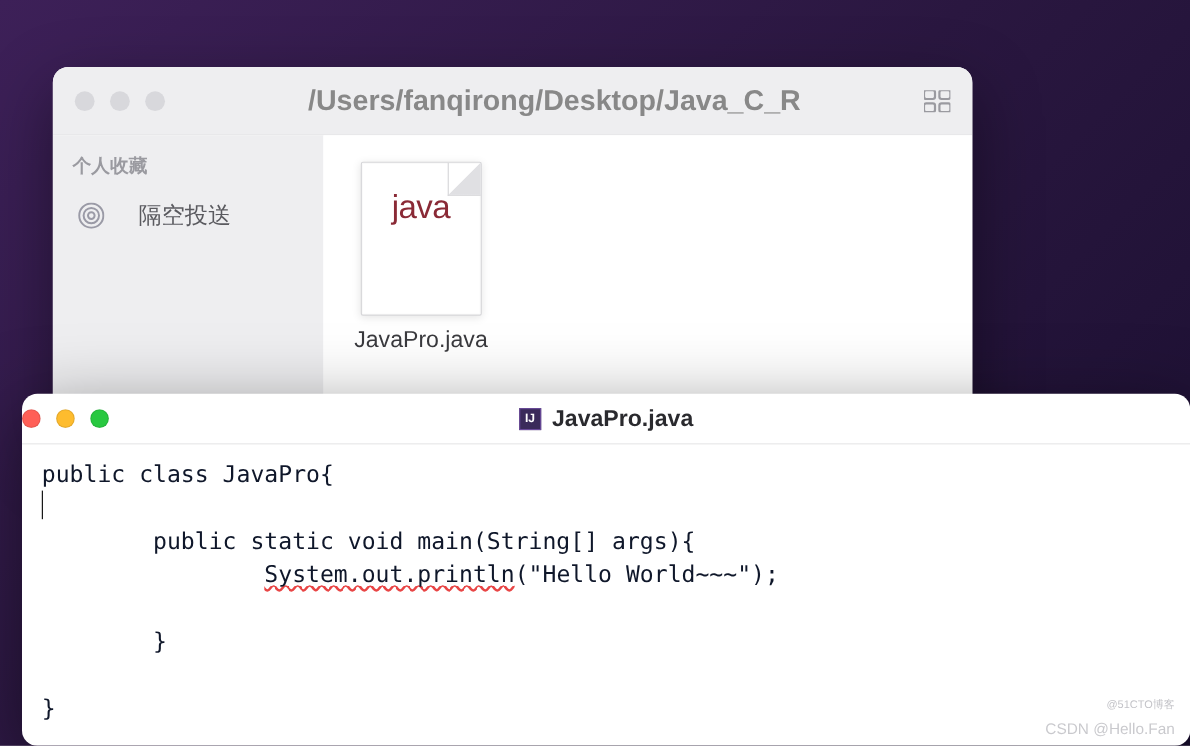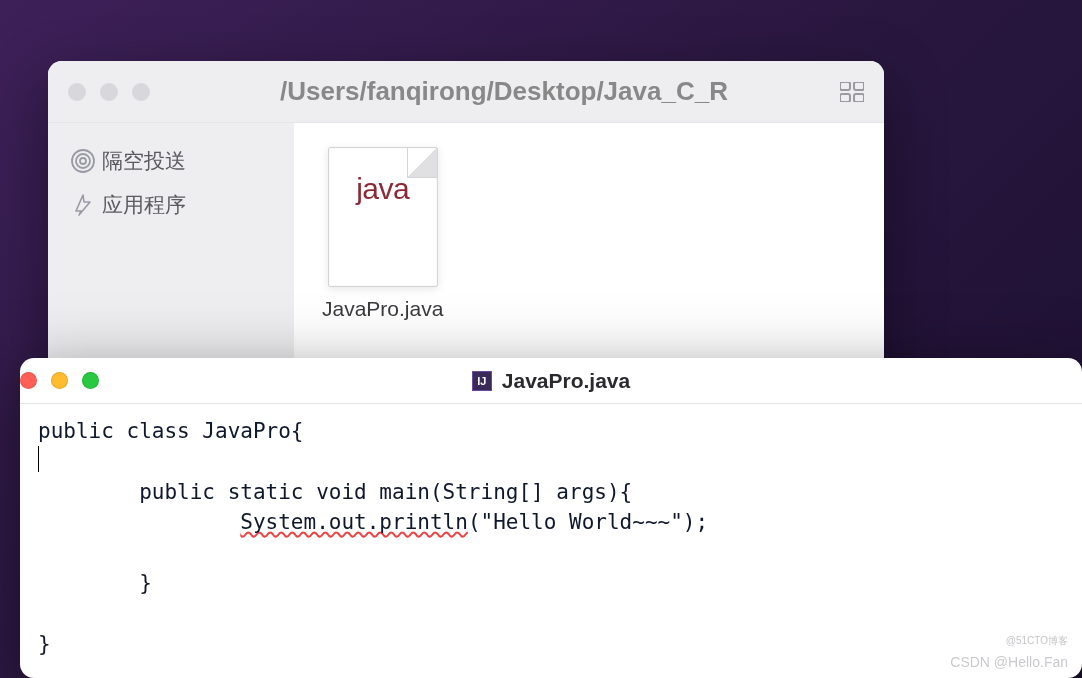--- a/index.html
+++ b/index.html
@@ -53,21 +53,21 @@
 .sidebar {
   width: 246px;
   background: #eeeef0;
   padding: 16px 18px 0 18px;
 }
 .sidebar-heading {
   font-size: 17px; font-weight: 600; color: #9a9aa0;
   margin-bottom: 12px;
 }
 .sidebar-item {
-  display: flex; align-items: center; gap: 6px;
+  display: flex; align-items: center; gap: 30px;
   padding: 8px 4px;
   font-size: 21px; color: #5a5a5f;
   cursor: default;
 }
 .sidebar-item .ic { width: 26px; height: 26px; display:flex; align-items:center; justify-content:center; }
 .sidebar-item svg { width: 24px; height: 24px; display:block; }
 
 .content {
   flex: 1; background: #fff; padding: 24px 28px;
   display: flex; align-items: flex-start;
@@ -186,38 +186,31 @@
       <svg viewBox="0 0 24 20">
         <rect x="0" y="0" width="10" height="8" rx="2" fill="none" stroke="#9a9aa0" stroke-width="2"></rect>
         <rect x="14" y="0" width="10" height="8" rx="2" fill="none" stroke="#9a9aa0" stroke-width="2"></rect>
         <rect x="0" y="12" width="10" height="8" rx="2" fill="none" stroke="#9a9aa0" stroke-width="2"></rect>
         <rect x="14" y="12" width="10" height="8" rx="2" fill="none" stroke="#9a9aa0" stroke-width="2"></rect>
       </svg>
     </div>
   </div>
   <div class="finder-body">
     <div class="sidebar">
+      <div class="sidebar-heading">个人收藏</div>
       <div class="sidebar-item">
         <span class="ic">
           <svg viewBox="0 0 24 24">
               <circle cx="12" cy="12" r="3" fill="none" stroke="#9a9aa6" stroke-width="1.8"></circle>
               <circle cx="12" cy="12" r="7" fill="none" stroke="#9a9aa6" stroke-width="1.8"></circle>
               <circle cx="12" cy="12" r="11" fill="none" stroke="#9a9aa6" stroke-width="1.8"></circle>
             </svg>
         </span>
         <span>隔空投送</span>
       </div>
-      <div class="sidebar-item">
-        <span class="ic">
-          <svg viewBox="0 0 24 24">
-              <path d="M12 2 L5 18 H10 L8 22 L19 9 H13 Z" fill="none" stroke="#9a9aa6" stroke-width="1.6" stroke-linejoin="round"></path>
-            </svg>
-        </span>
-        <span>应用程序</span>
-      </div>
     </div>
     <div class="content">
       <div class="file-item">
         <div class="file-icon">
           <div class="fold"></div>
           <div class="ext">java</div>
         </div>
         <div class="file-label">JavaPro.java</div>
       </div>
     </div>

